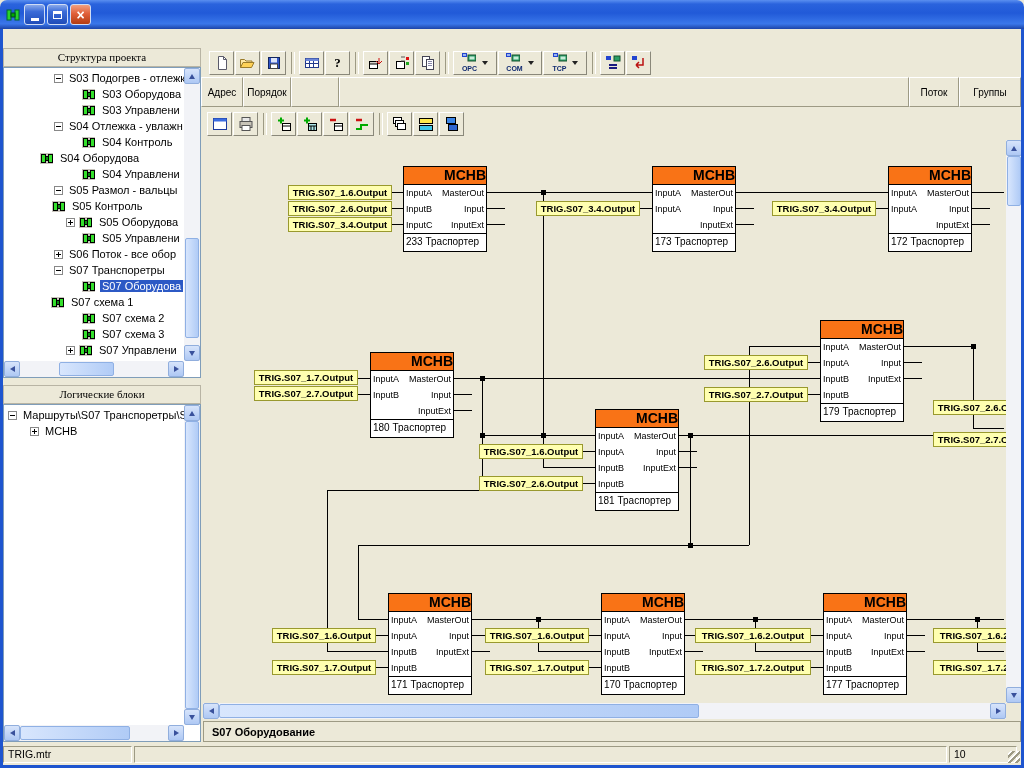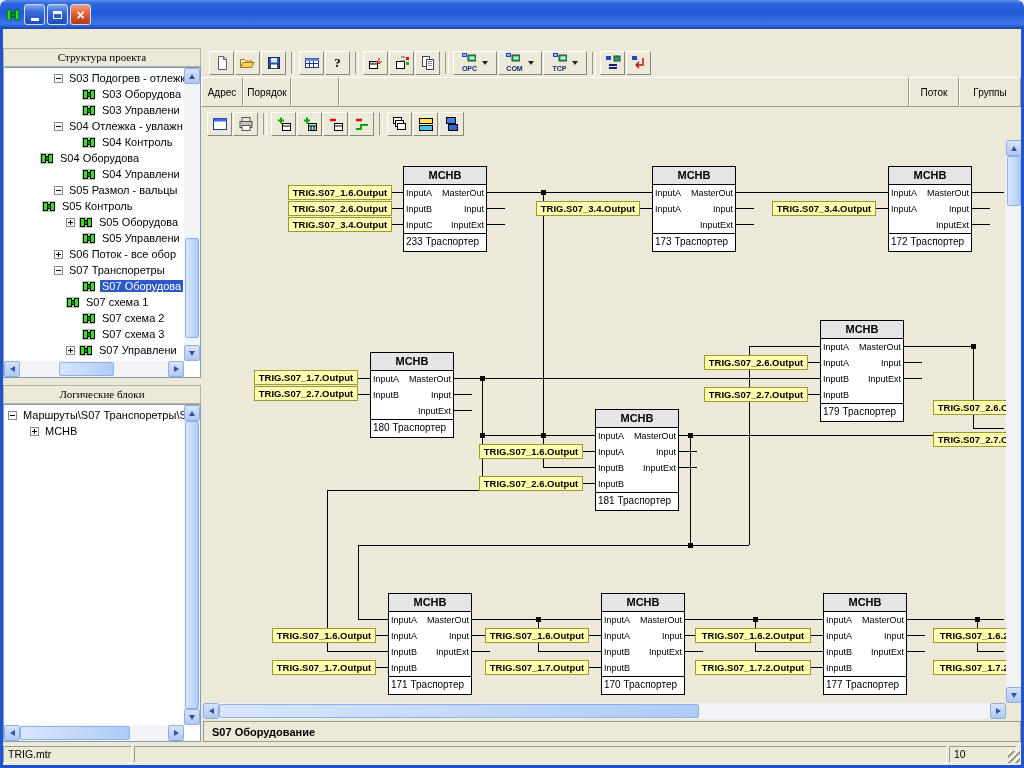--- a/index.html
+++ b/index.html
@@ -65,22 +65,22 @@
   .gh-cell{height:30px;box-sizing:border-box;border:1px solid;border-color:#fff #9d9a84 #9d9a84 #fff;
     background:#ece9d8;font-size:10px;display:flex;align-items:center;justify-content:center;flex:none;}
 
   
   #canvas{position:absolute;left:203px;top:140px;width:803px;height:563px;background:#ece9d8;overflow:hidden;}
   .wire{position:absolute;background:#000;}
   .dot{position:absolute;width:5px;height:5px;background:#000;}
   .siglabel{position:absolute;height:15px;box-sizing:border-box;background:#ffffb0;border:1px solid #99992e;
     font-size:9.5px;font-weight:bold;line-height:13px;text-align:center;white-space:nowrap;overflow:hidden;}
   .block{position:absolute;width:84px;background:#fff;border:1px solid #000;box-sizing:border-box;}
-  .block-h{height:17px;background:#e5e5e5;border-bottom:1px solid #000;text-align:center;
-    font-weight:bold;font-size:11px;line-height:16px;}
+  .block-h{height:17px;background:#f97316;border-bottom:1px solid #000;text-align:right;
+    font-weight:bold;font-size:14px;line-height:16px;}
   .brow{height:16px;display:flex;justify-content:space-between;padding:0 2px;font-size:9px;line-height:16px;}
   .bcap{height:17px;border-top:1px solid #000;font-size:10px;line-height:16px;padding-left:2px;white-space:nowrap;}
 
   
   .sb{position:absolute;background:#f2f3f7;}
   #sb-t1-v{left:184px;top:68px;width:16px;height:293px;}
   #sb-t1-h{left:4px;top:361px;width:180px;height:16px;}
   #sb-t2-v{left:184px;top:405px;width:16px;height:320px;}
   #sb-t2-h{left:4px;top:725px;width:180px;height:16px;}
   #sb-cv-v{left:1006px;top:140px;width:16px;height:563px;}
@@ -202,21 +202,21 @@
             <rect x="8.5" y="2.5" width="4" height="8" fill="#35e02c" stroke="#000"></rect>
             <rect x="5.5" y="4.5" width="3" height="4" fill="#0c8a10" stroke="#000"></rect>
           </svg>
         </span>
         <span class="ti-label">S04 Управлени</span>
       </div>
       <div class="ti" style="padding-left: 50px;">
         <span class="exp"></span>
         <span class="ti-label">S05 Размол - вальцы</span>
       </div>
-      <div class="ti" style="padding-left: 38px;">
+      <div class="ti" style="padding-left: 48px;">
         <span class="blkicon">
           <svg width="15" height="13" viewBox="0 0 15 13">
             <rect x="0" y="1" width="13" height="11" fill="#c8c4bc"></rect>
             <rect x="1.5" y="2.5" width="4" height="8" fill="#35e02c" stroke="#000"></rect>
             <rect x="8.5" y="2.5" width="4" height="8" fill="#35e02c" stroke="#000"></rect>
             <rect x="5.5" y="4.5" width="3" height="4" fill="#0c8a10" stroke="#000"></rect>
           </svg>
         </span>
         <span class="ti-label">S05 Контроль</span>
       </div>
@@ -255,21 +255,21 @@
         <span class="blkicon">
           <svg width="15" height="13" viewBox="0 0 15 13">
             <rect x="0" y="1" width="13" height="11" fill="#c8c4bc"></rect>
             <rect x="1.5" y="2.5" width="4" height="8" fill="#35e02c" stroke="#000"></rect>
             <rect x="8.5" y="2.5" width="4" height="8" fill="#35e02c" stroke="#000"></rect>
             <rect x="5.5" y="4.5" width="3" height="4" fill="#0c8a10" stroke="#000"></rect>
           </svg>
         </span>
         <span class="ti-label sel">S07 Оборудова</span>
       </div>
-      <div class="ti" style="padding-left: 62px; align-items: center;">
+      <div class="ti" style="padding-left: 47px; align-items: center;">
         <span class="blkicon">
           <svg width="15" height="13" viewBox="0 0 15 13">
             <rect x="0" y="1" width="13" height="11" fill="#c8c4bc"></rect>
             <rect x="1.5" y="2.5" width="4" height="8" fill="#35e02c" stroke="#000"></rect>
             <rect x="8.5" y="2.5" width="4" height="8" fill="#35e02c" stroke="#000"></rect>
             <rect x="5.5" y="4.5" width="3" height="4" fill="#0c8a10" stroke="#000"></rect>
           </svg>
         </span>
         <span class="ti-label">S07 схема 1</span>
       </div>

